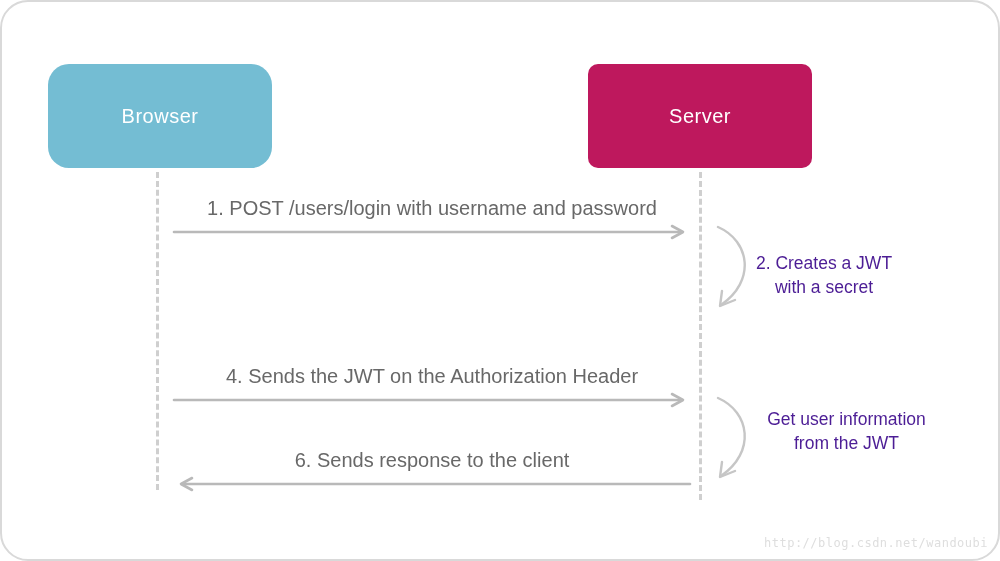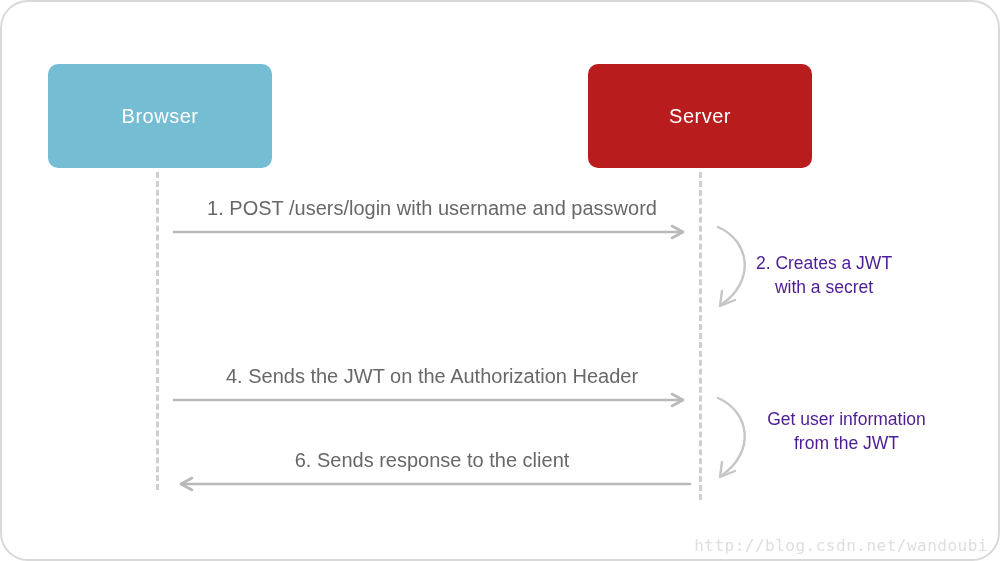--- a/index.html
+++ b/index.html
@@ -20,21 +20,21 @@
     width: 224px;
     height: 104px;
     border-radius: 10px;
     display: flex;
     align-items: center;
     justify-content: center;
     color: #ffffff;
     font-size: 20px;
     letter-spacing: 0.5px;
   }
-  .actor-browser { left: 46px; background: #74bdd3; }
+  .actor-browser { left: 46px; background: #74bdd3; border-radius: 21px; }
   .actor-server  { left: 586px; background: #e73a6f; }
   .lifeline {
     position: absolute;
     top: 170px;
     width: 0;
     border-left: 3px dashed #cfcfcf;
   }
   .lifeline-browser { left: 154px; height: 318px; }
   .lifeline-server  { left: 697px; height: 328px; }
   .msg {
@@ -62,36 +62,36 @@
     line-height: 24px;
     white-space: nowrap;
   }
   .self-note-1 { left: 742px; top: 249px; width: 160px; }
   .self-note-2 { left: 742px; top: 405px; width: 205px; }
   .watermark {
     position: absolute;
     right: 10px;
     top: 534px;
     font-family: "DejaVu Sans Mono", monospace;
-    font-size: 16px;
+    font-size: 12px;
     color: #dedede;
     letter-spacing: 0.5px;
   }
   .arrow-stroke { stroke: #b9b9b9; stroke-width: 2.6; fill: none; stroke-linecap: round; stroke-linejoin: round; }
   .curve-stroke { stroke: #c6c6c6; stroke-width: 2.4; fill: none; stroke-linecap: round; stroke-linejoin: round; }
 </style>
 </head>
 <body>
 
 <div class="canvas">
 
   <div class="actor-box actor-browser" style="background: rgb(116, 189, 211);">
     <span>Browser</span>
   </div>
-  <div class="actor-box actor-server" style="background: #b91c1c;">
+  <div class="actor-box actor-server" style="background: #be185d;">
     <span>Server</span>
   </div>
 
   <div class="lifeline lifeline-browser"></div>
   <div class="lifeline lifeline-server"></div>
 
   <div class="msg" style="top:195px;">
     <div class="msg-label">1. POST /users/login with username and password</div>
     <svg width="520" height="16">
       <path class="arrow-stroke" d="M2 8 H510"></path>

